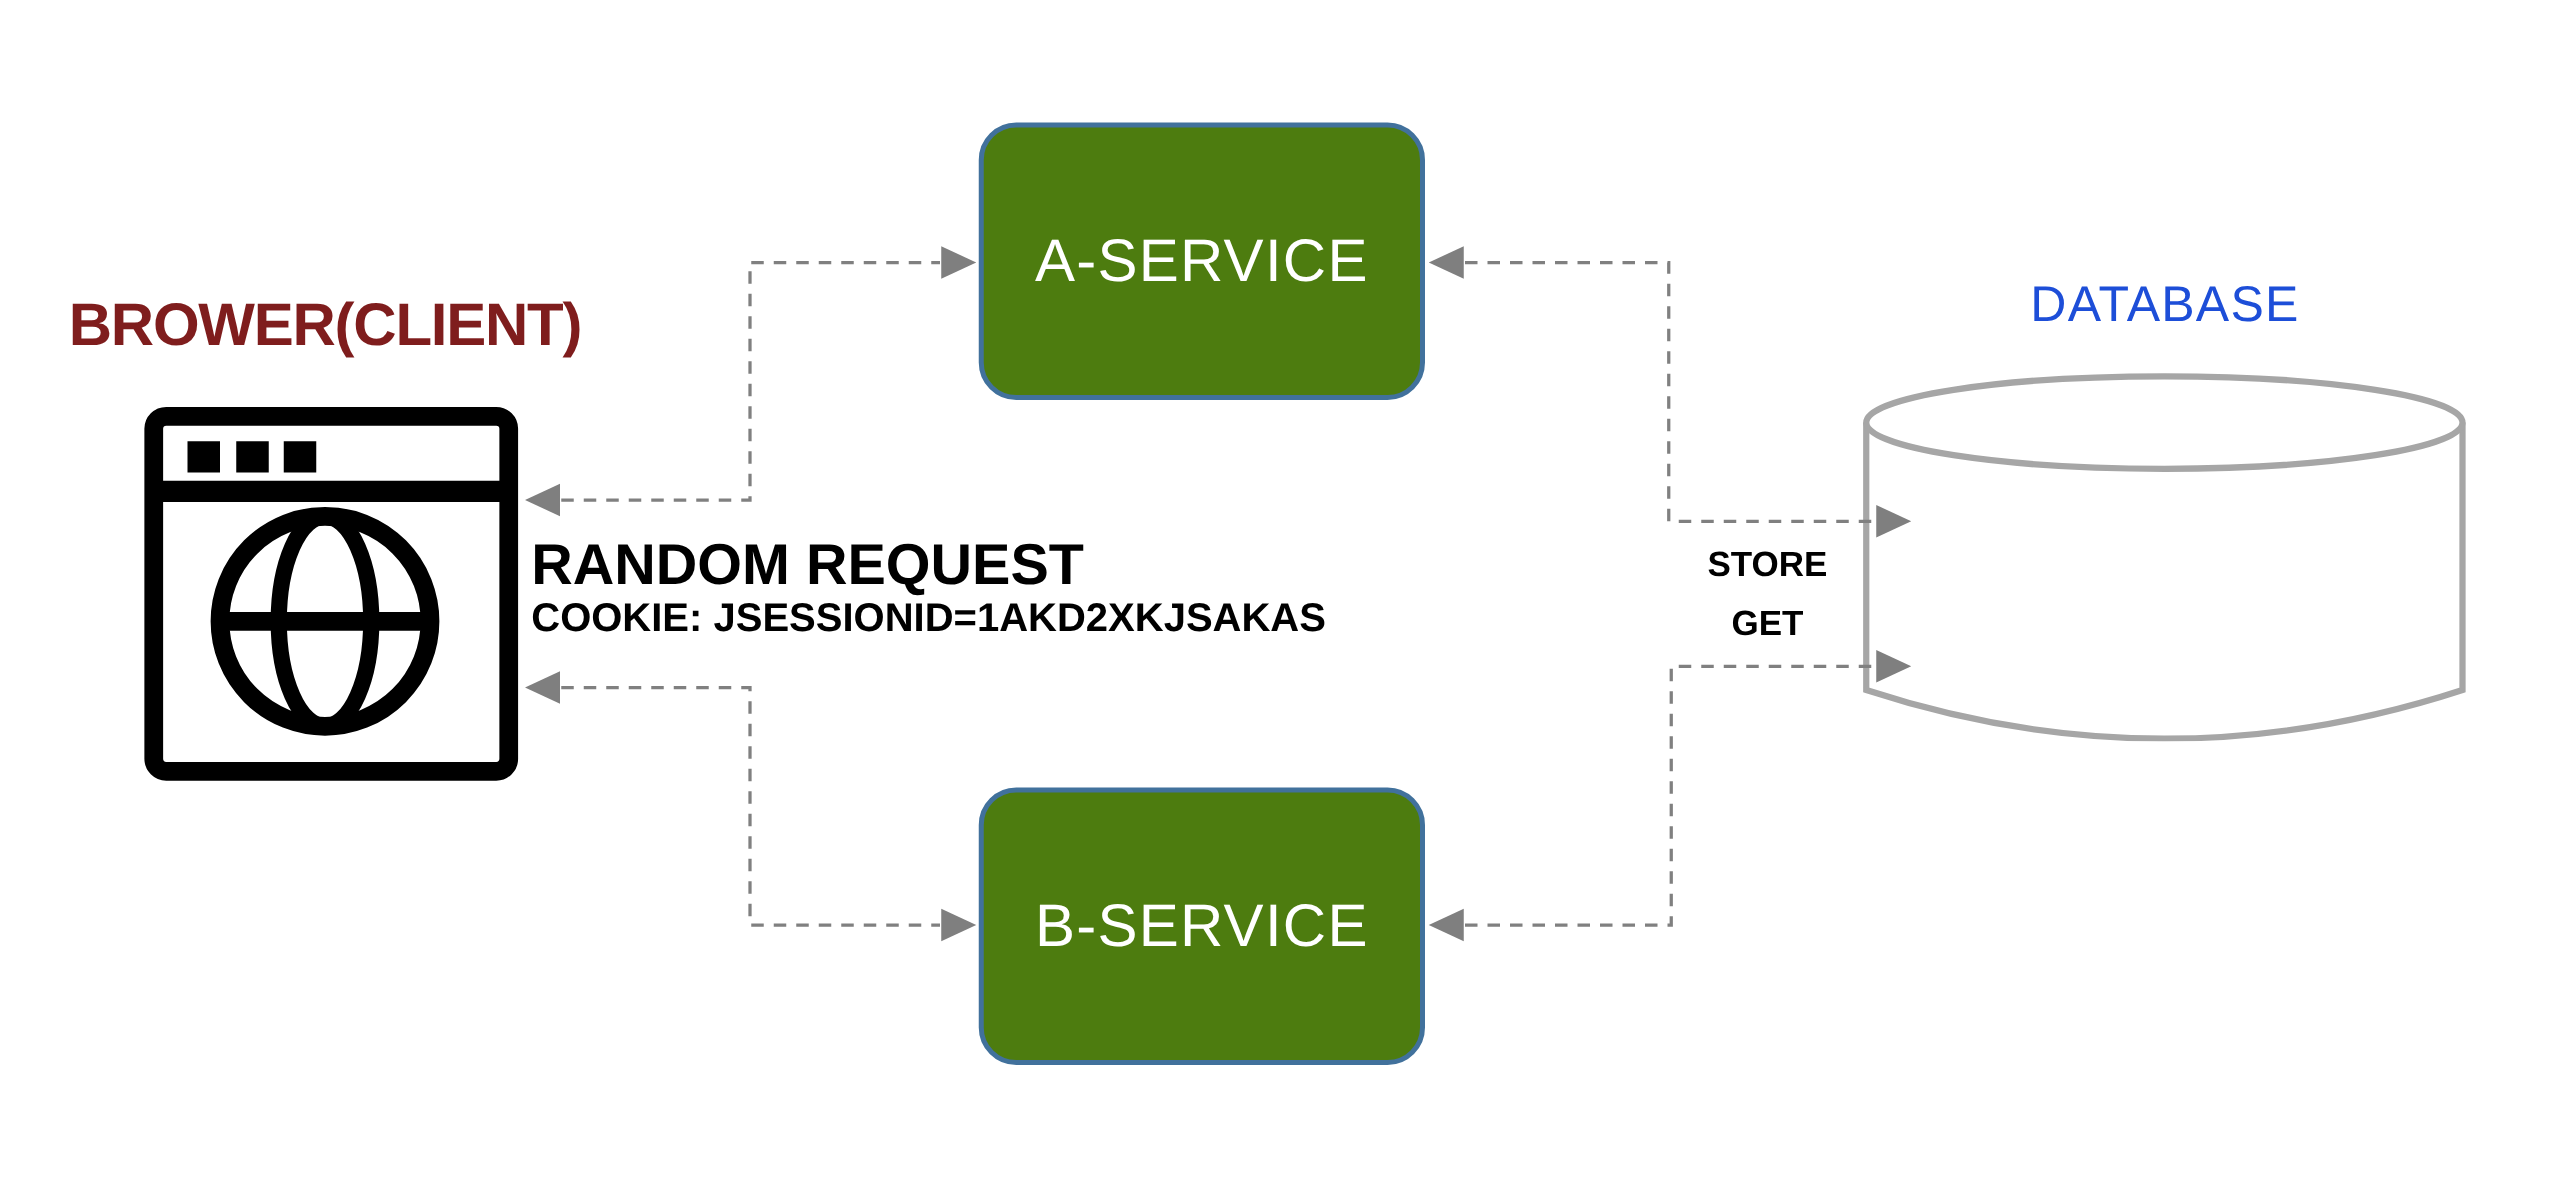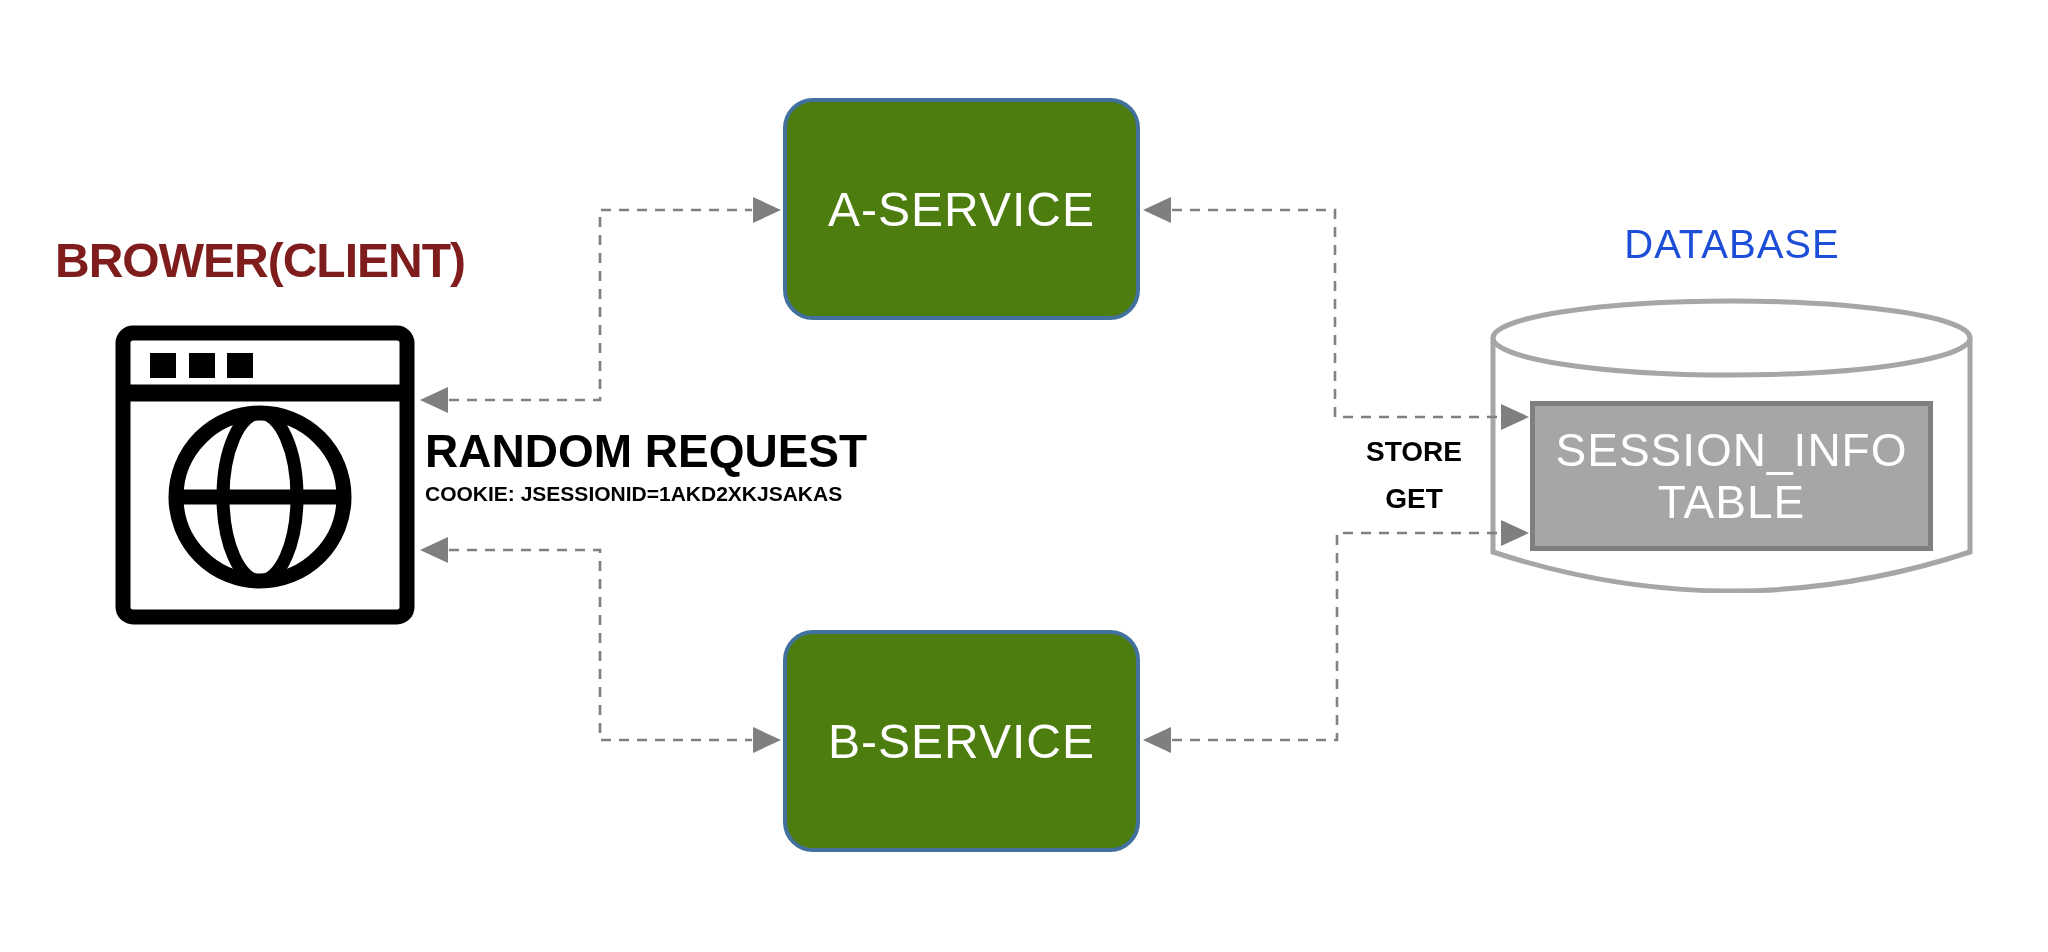--- a/index.html
+++ b/index.html
@@ -70,21 +70,21 @@
   
   .request-annotation { left: 425px; top: 428px; width: 640px; }
   .request-title {
     font-size: 46px;
     font-weight: 700;
     color: #000000;
     line-height: 46px;
     white-space: nowrap;
   }
   .request-cookie {
-    font-size: 21px;
+    font-size: 32px;
     font-weight: 700;
     color: #000000;
     line-height: 40px;
     white-space: nowrap;
   }
   .ops-annotation {
     left: 1338px; top: 428px;
     width: 152px;
     text-align: center;
   }
@@ -166,24 +166,20 @@
     <div class="ops-line">GET</div>
   </div>
 
   <div class="abs db-label">DATABASE</div>
 
   <svg class="abs cylinder-icon" width="483" height="296" viewBox="0 0 483 296">
     <path d="M3,41 L3,255 Q241.5,333 480,255 L480,41" fill="#ffffff" stroke="#a6a6a6" stroke-width="5"></path>
     <ellipse cx="241.5" cy="41" rx="238.5" ry="37" fill="#ffffff" stroke="#a6a6a6" stroke-width="5"></ellipse>
   </svg>
 
-  <div class="abs session-table">
-    <div class="table-line">SESSION_INFO</div>
-    <div class="table-line">TABLE</div>
-  </div>
 
   <svg class="connector-layer" viewBox="0 0 2048 952">
     <g>
       <path class="dash-line" d="M449,400 H600 V210 H752"></path>
       <polygon class="arrowhead" points="420,400 448,387 448,413"></polygon>
       <polygon class="arrowhead" points="781,210 753,197 753,223"></polygon>
     </g>
     <g>
       <path class="dash-line" d="M449,550 H600 V740 H752"></path>
       <polygon class="arrowhead" points="420,550 448,537 448,563"></polygon>

